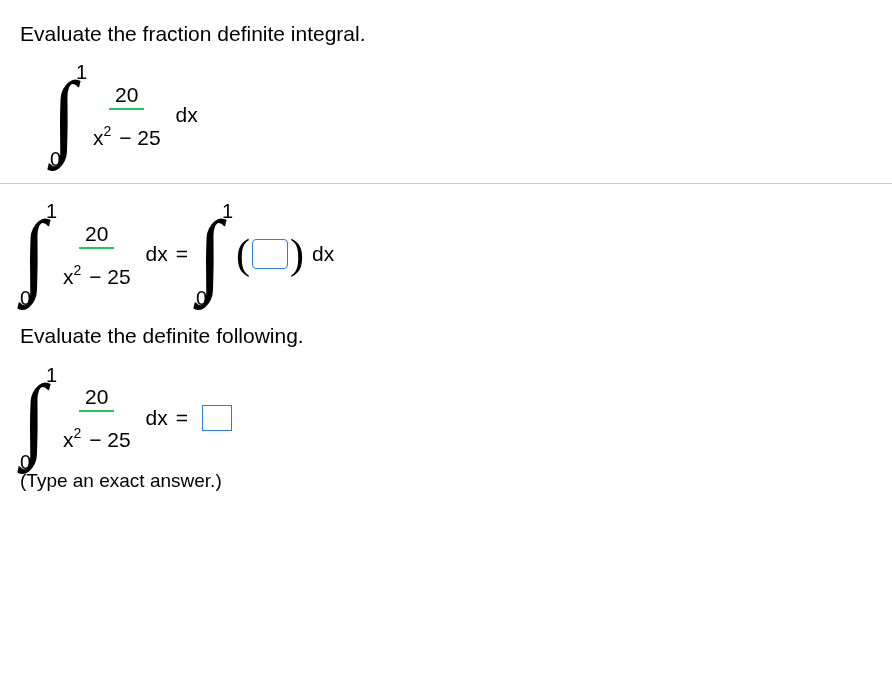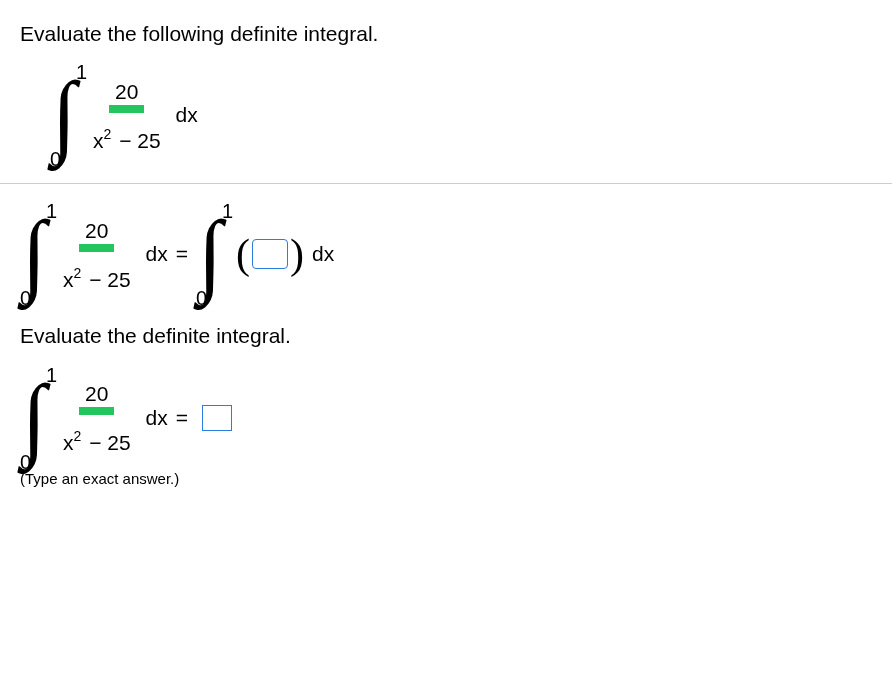--- a/index.html
+++ b/index.html
@@ -68,21 +68,21 @@
   .frac {
     display: inline-flex;
     flex-direction: column;
     align-items: center;
     text-align: center;
     vertical-align: middle;
     margin: 0 4px;
   }
   .frac .num {
     padding: 2px 6px 1px 6px;
-    border-bottom: 8px solid #22c55e;
+    border-bottom: 2px solid #22c55e;
   }
   .frac .den {
     padding: 14px 3px 0 3px;
     white-space: nowrap;
   }
   .x2 {
     display:inline-block;
     position:relative;
     margin-right:2px;
   }
@@ -126,30 +126,30 @@
     display: inline-block;
     border: 1.5px solid #2a7de1;
     width: 30px;
     height: 26px;
     box-sizing: border-box;
     vertical-align: middle;
     background: #fff;
     margin-left: 6px;
   }
   .hint {
-    font-size: 15px;
+    font-size: 19px;
     margin-top: 2px;
   }
 </style>
 </head>
 <body>
 
 <div class="content">
 
-  <div class="instruction">Evaluate the following definite integral.</div>
+  <div class="instruction">Evaluate the fraction definite integral.</div>
 
   <div class="math-row">
     <span class="int-block">
       <span class="int-sym">
         <span class="int-core">∫</span>
         <span class="int-upper">1</span>
         <span class="int-lower">0</span>
       </span>
       <span class="frac">
         <span class="num">20</span>
@@ -194,21 +194,21 @@
       </span>
       <span class="paren-box">
         <span class="paren">(</span>
         <span class="input-field"></span>
         <span class="paren">)</span>
       </span>
       <span class="dx">dx</span>
     </span>
   </div>
 
-  <div class="instruction" style="margin-top:18px">Evaluate the definite integral.</div>
+  <div class="instruction" style="margin-top:18px">Evaluate the definite following.</div>
 
   <div class="math-row noindent" style="margin-bottom:0">
     <span class="int-block">
       <span class="int-sym">
         <span class="int-core">∫</span>
         <span class="int-upper">1</span>
         <span class="int-lower">0</span>
       </span>
       <span class="frac">
         <span class="num">20</span>

